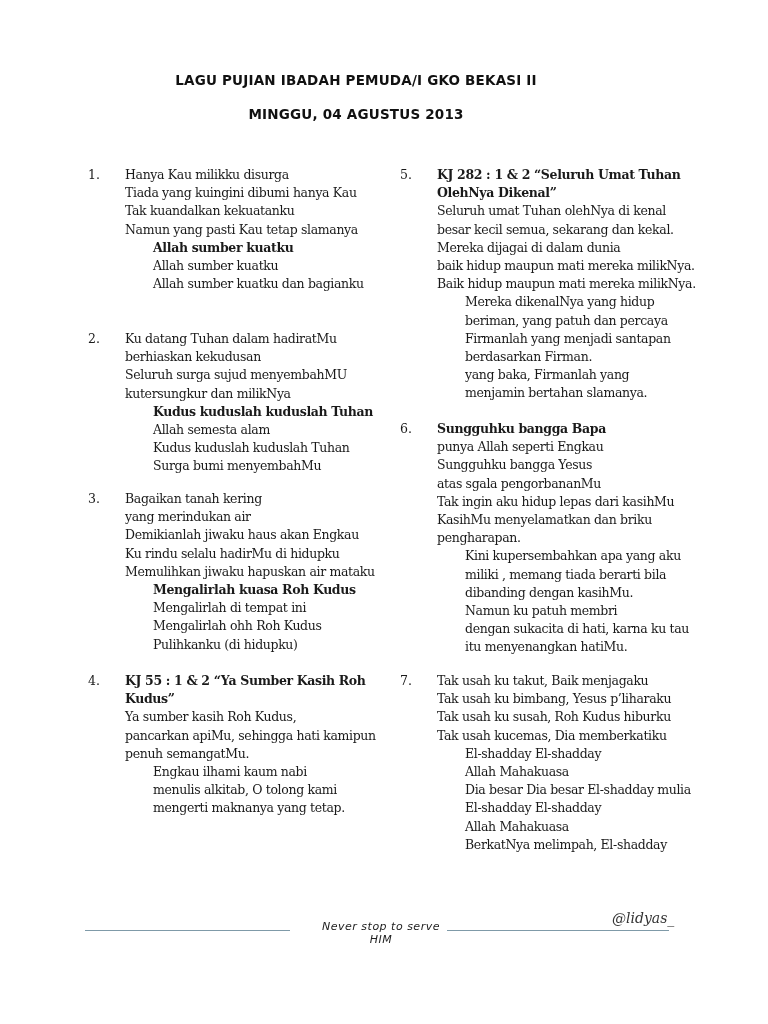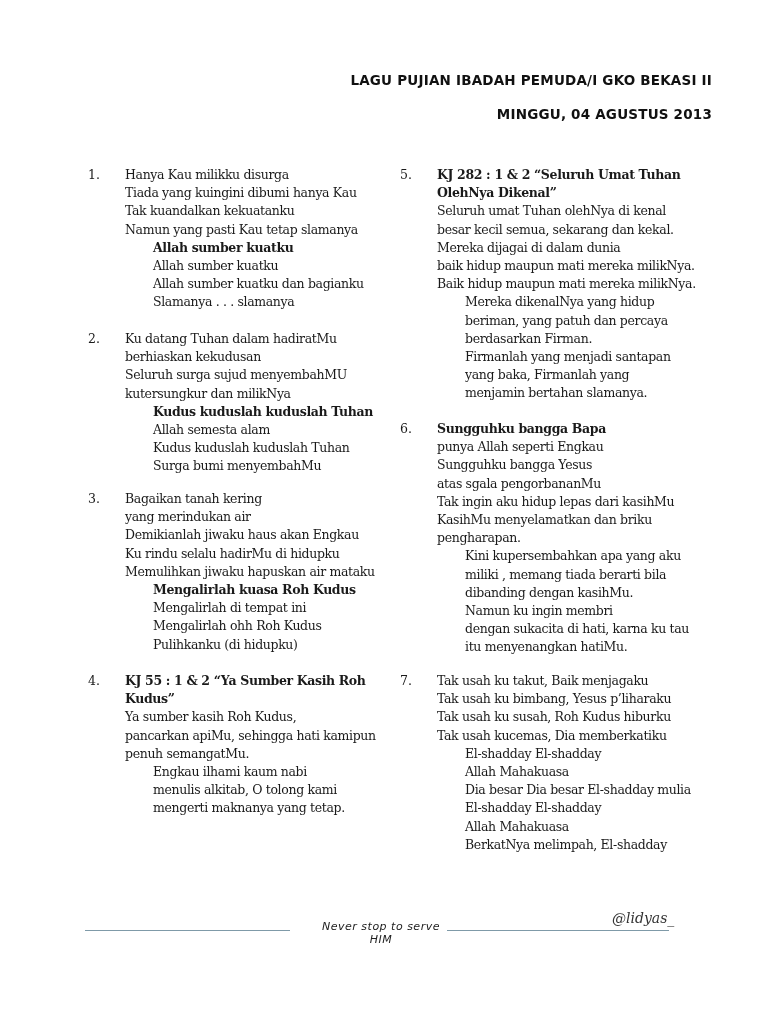--- a/index.html
+++ b/index.html
@@ -5,21 +5,21 @@
     html, body { margin: 0; padding: 0; }
     body {
       width: 768px; height: 1024px;
       background: #ffffff;
       color: #1a1a1a;
       font-family: "DejaVu Serif", "Liberation Serif", serif;
       position: relative;
       overflow: hidden;
     }
     .title {
-      position: absolute; left: 0; width: 712px; text-align: right;
+      position: absolute; left: 0; width: 712px; text-align: center;
       font-family: "DejaVu Sans", "Liberation Sans", sans-serif;
       font-weight: bold; font-size: 13.5px; letter-spacing: 0.2px;
       color: #111;
     }
     #t1 { top: 72px; }
     #t2 { top: 106px; }
 
     .col { position: absolute; top: 166px; }
     #left { left: 88px; width: 290px; }
     #right { left: 400px; width: 300px; }
@@ -68,21 +68,20 @@
   <div class="song abs" style="top:0">
     <span class="num">1.</span>
     <div class="lines">
       <div class="line">Hanya Kau milikku disurga</div>
       <div class="line">Tiada yang kuingini dibumi hanya Kau</div>
       <div class="line">Tak kuandalkan kekuatanku</div>
       <div class="line">Namun yang pasti Kau tetap slamanya</div>
       <div class="line i1 b">Allah sumber kuatku</div>
       <div class="line i1">Allah sumber kuatku</div>
       <div class="line i1">Allah sumber kuatku dan bagianku</div>
-      <div class="line i1">Slamanya . . . slamanya</div>
     </div>
   </div>
 
   <div class="song abs" style="top:164px">
     <span class="num">2.</span>
     <div class="lines">
       <div class="line">Ku datang Tuhan dalam hadiratMu</div>
       <div class="line">berhiaskan kekudusan</div>
       <div class="line">Seluruh surga sujud menyembahMU</div>
       <div class="line">kutersungkur dan milikNya</div>
@@ -128,41 +127,41 @@
     <span class="num">5.</span>
     <div class="lines">
       <div class="line head">KJ 282 : 1 &amp; 2 “Seluruh Umat Tuhan OlehNya Dikenal”</div>
       <div class="line">Seluruh umat Tuhan olehNya di kenal</div>
       <div class="line">besar kecil semua, sekarang dan kekal.</div>
       <div class="line">Mereka dijagai di dalam dunia</div>
       <div class="line">baik hidup maupun mati mereka milikNya.</div>
       <div class="line">Baik hidup maupun mati mereka milikNya.</div>
       <div class="line i1">Mereka dikenalNya yang hidup</div>
       <div class="line i1">beriman, yang patuh dan percaya</div>
+      <div class="line i1">Firmanlah yang menjadi santapan</div>
       <div class="line i1">berdasarkan Firman.</div>
-      <div class="line i1">Firmanlah yang menjadi santapan</div>
       <div class="line i1">yang baka, Firmanlah yang</div>
       <div class="line i1">menjamin bertahan slamanya.</div>
     </div>
   </div>
 
   <div class="song abs" style="top:254px">
     <span class="num">6.</span>
     <div class="lines">
       <div class="line b">Sungguhku bangga Bapa</div>
       <div class="line">punya Allah seperti Engkau</div>
       <div class="line">Sungguhku bangga Yesus</div>
       <div class="line">atas sgala pengorbananMu</div>
       <div class="line">Tak ingin aku hidup lepas dari kasihMu</div>
       <div class="line">KasihMu menyelamatkan dan briku</div>
       <div class="line">pengharapan.</div>
       <div class="line i1">Kini kupersembahkan apa yang aku</div>
       <div class="line i1">miliki , memang tiada berarti bila</div>
       <div class="line i1">dibanding dengan kasihMu.</div>
-      <div class="line i1">Namun ku ingin membri</div>
+      <div class="line i1">Namun ku patuh membri</div>
       <div class="line i1">dengan sukacita di hati, karna ku tau</div>
       <div class="line i1">itu menyenangkan hatiMu.</div>
     </div>
   </div>
 
   <div class="song abs" style="top:506px">
     <span class="num">7.</span>
     <div class="lines">
       <div class="line">Tak usah ku takut, Baik menjagaku</div>
       <div class="line">Tak usah ku bimbang, Yesus p’liharaku</div>

